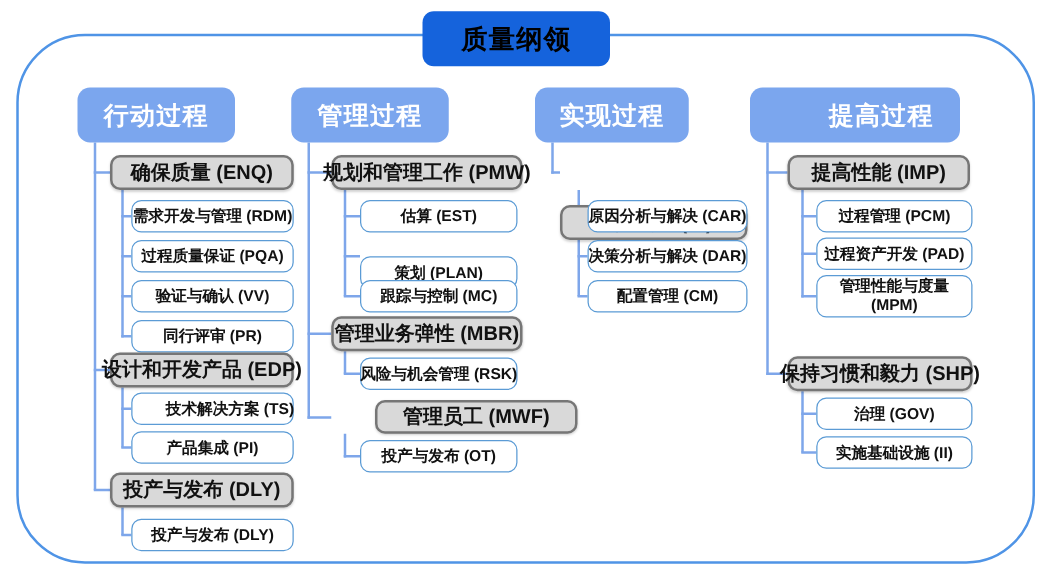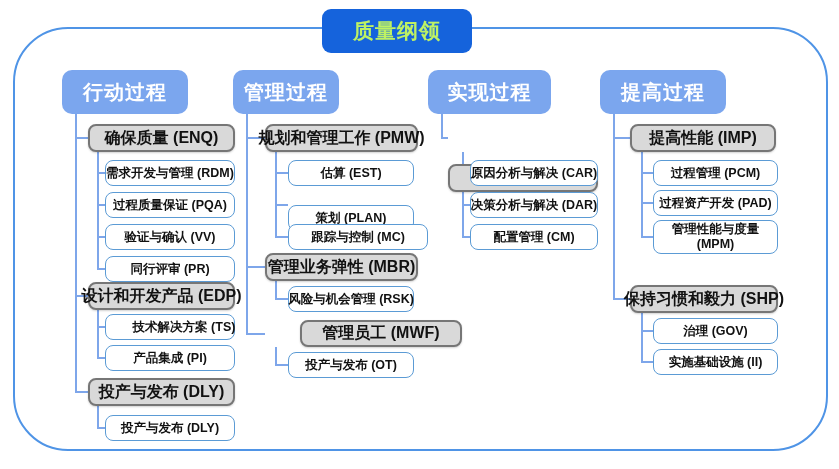--- a/index.html
+++ b/index.html
@@ -14,22 +14,22 @@
   html,body{margin:0;padding:0;background:#fff;}
   .canvas{
     position:relative;width:839px;height:469px;background:#fff;overflow:hidden;
     font-family:"Liberation Sans","DejaVu Sans",sans-serif;
   }
   .frame{
     position:absolute;left:13px;top:27px;width:811px;height:420px;
     border:2px solid var(--frame-border);border-radius:55px;background:#fff;
   }
   .title-box{
-    position:absolute;left:322px;top:9px;width:150px;height:44px;z-index:3;
-    background:var(--title-bg);border-radius:9px;color:#bef264;
+    position:absolute;left:338px;top:9px;width:150px;height:44px;z-index:3;
+    background:var(--title-bg);border-radius:9px;color:#000000;
     display:flex;align-items:center;justify-content:center;
     font-size:21px;font-weight:bold;letter-spacing:1px;
   }
   .hdr{
     position:absolute;height:44px;z-index:2;
     background:var(--header-bg);border-radius:10px;color:#fff;
     display:flex;align-items:center;justify-content:center;
     font-size:20px;font-weight:bold;letter-spacing:1px;
   }
   .grp{
@@ -78,34 +78,34 @@
   <div class="hl" style="left:97px;top:326px;width:8px;"></div>
   <div class="hl" style="left:97px;top:357px;width:8px;"></div>
   <div class="leaf" style="left:105px;top:314px;width:130px;padding-left:28px;">技术解决方案 (TS)</div>
   <div class="leaf" style="left:105px;top:345px;width:130px;">产品集成 (PI)</div>
 
   <div class="grp" style="left:88px;top:378px;width:147px;">投产与发布 (DLY)</div>
   <div class="vl" style="left:97px;top:406px;height:22px;"></div>
   <div class="hl" style="left:97px;top:427px;width:8px;"></div>
   <div class="leaf" style="left:105px;top:415px;width:130px;">投产与发布 (DLY)</div>
 
-  <div class="hdr" style="left:233px;top:70px;width:106px;">管理过程</div>
+  <div class="hdr" style="left:233px;top:70px;width:126px;">管理过程</div>
   <div class="vl" style="left:246px;top:114px;height:221px;"></div>
   <div class="hl" style="left:246px;top:137px;width:19px;"></div>
   <div class="hl" style="left:246px;top:266px;width:19px;"></div>
   <div class="hl" style="left:246px;top:333px;width:19px;"></div>
 
   <div class="grp" style="left:265px;top:124px;width:153px;">规划和管理工作 (PMW)</div>
   <div class="vl" style="left:275px;top:152px;height:85px;"></div>
   <div class="hl" style="left:275px;top:172px;width:13px;"></div>
   <div class="hl" style="left:275px;top:204px;width:13px;"></div>
   <div class="hl" style="left:275px;top:236px;width:13px;"></div>
   <div class="leaf" style="left:288px;top:160px;width:126px;">估算 (EST)</div>
   <div class="leaf" style="left:288px;top:205px;width:126px;">策划 (PLAN)</div>
-  <div class="leaf" style="left:288px;top:224px;width:140px;">跟踪与控制 (MC)</div>
+  <div class="leaf" style="left:288px;top:224px;width:126px;">跟踪与控制 (MC)</div>
 
   <div class="grp" style="left:265px;top:253px;width:153px;">管理业务弹性 (MBR)</div>
   <div class="vl" style="left:275px;top:281px;height:18px;"></div>
   <div class="hl" style="left:275px;top:298px;width:13px;"></div>
   <div class="leaf" style="left:288px;top:286px;width:126px;">风险与机会管理 (RSK)</div>
 
   <div class="grp" style="left:265px;top:320px;width:162px;height:27px;margin-left:35px;">管理员工 (MWF)</div>
   <div class="vl" style="left:275px;top:347px;height:19px;"></div>
   <div class="hl" style="left:275px;top:364px;width:13px;"></div>
   <div class="leaf" style="left:288px;top:352px;width:126px;">投产与发布 (OT)</div>
@@ -116,21 +116,21 @@
 
   <div class="grp" style="left:448px;top:124px;width:150px;margin-top:40px;">支持实施 (SI)</div>
   <div class="vl" style="left:462px;top:152px;height:85px;"></div>
   <div class="hl" style="left:462px;top:172px;width:8px;"></div>
   <div class="hl" style="left:462px;top:204px;width:8px;"></div>
   <div class="hl" style="left:462px;top:236px;width:8px;"></div>
   <div class="leaf" style="left:470px;top:160px;width:128px;">原因分析与解决 (CAR)</div>
   <div class="leaf" style="left:470px;top:192px;width:128px;">决策分析与解决 (DAR)</div>
   <div class="leaf" style="left:470px;top:224px;width:128px;">配置管理 (CM)</div>
 
-  <div class="hdr" style="left:600px;top:70px;width:126px;">提高过程</div>
+  <div class="hdr" style="left:600px;top:70px;width:126px;padding-left:42px;">提高过程</div>
   <div class="vl" style="left:613px;top:114px;height:186px;"></div>
   <div class="hl" style="left:613px;top:137px;width:17px;"></div>
   <div class="hl" style="left:613px;top:298px;width:17px;"></div>
 
   <div class="grp" style="left:630px;top:124px;width:146px;">提高性能 (IMP)</div>
   <div class="vl" style="left:641px;top:152px;height:86px;"></div>
   <div class="hl" style="left:641px;top:172px;width:12px;"></div>
   <div class="hl" style="left:641px;top:202px;width:12px;"></div>
   <div class="hl" style="left:641px;top:236px;width:12px;"></div>
   <div class="leaf" style="left:653px;top:160px;width:125px;">过程管理 (PCM)</div>

